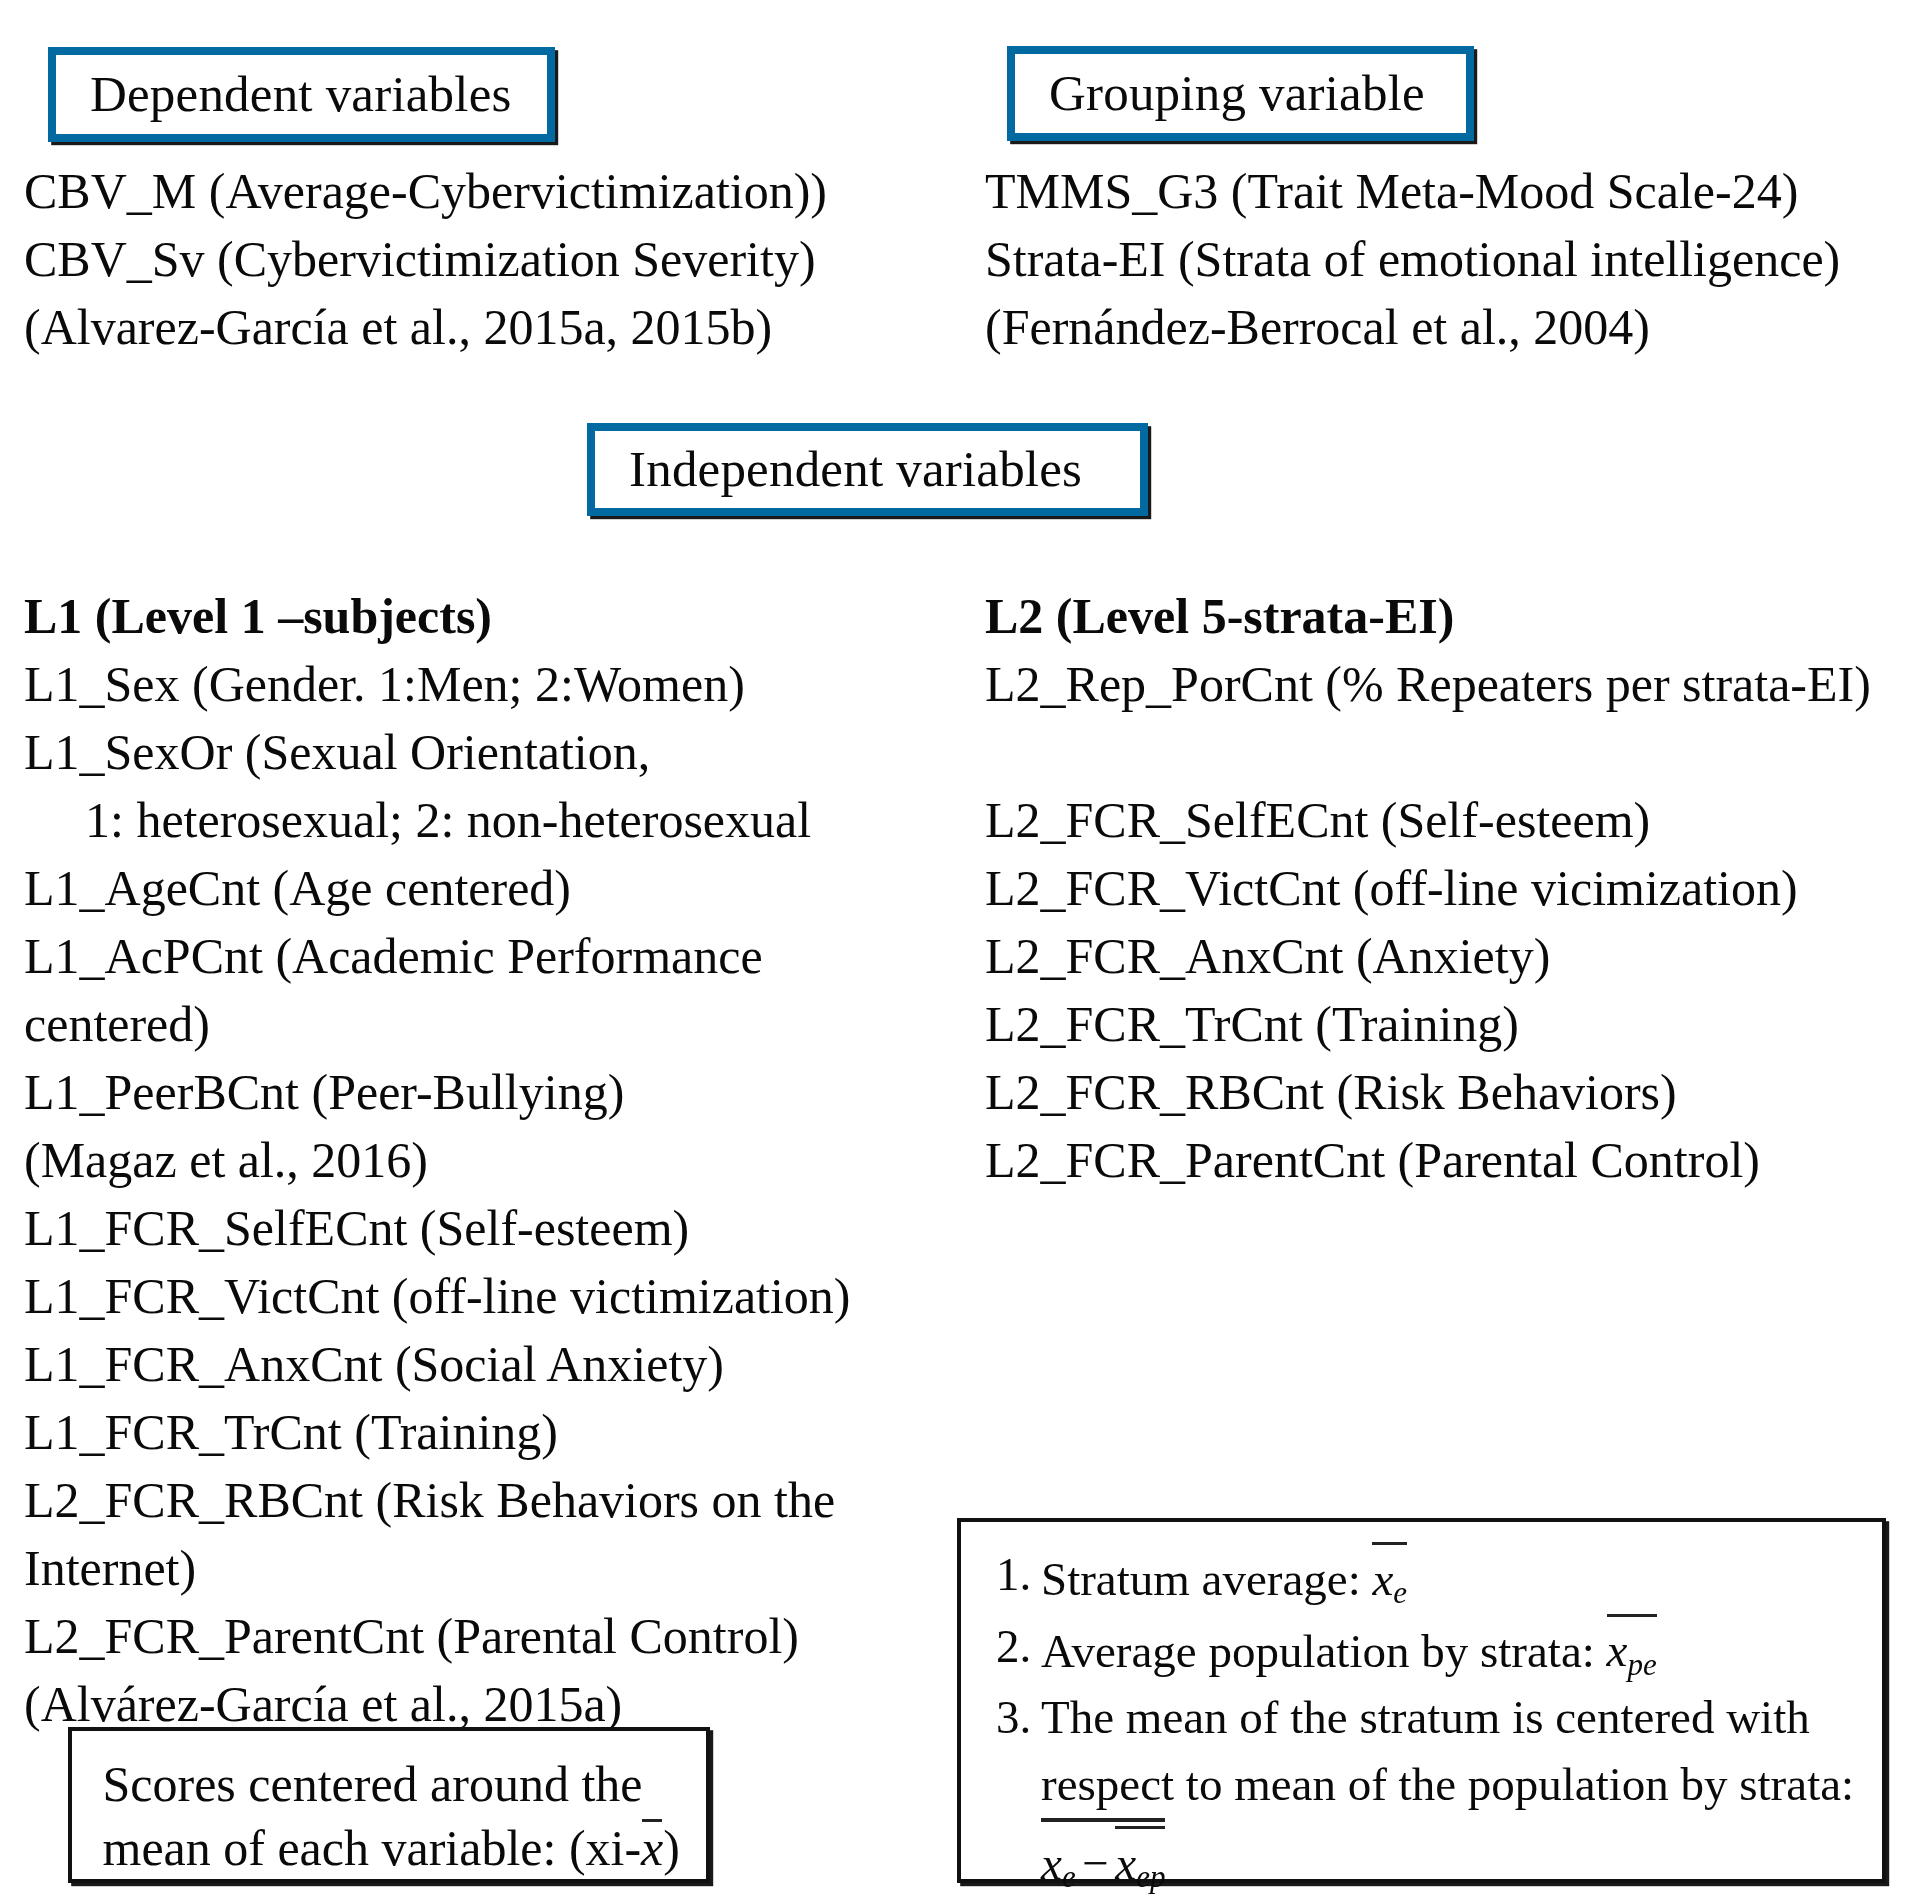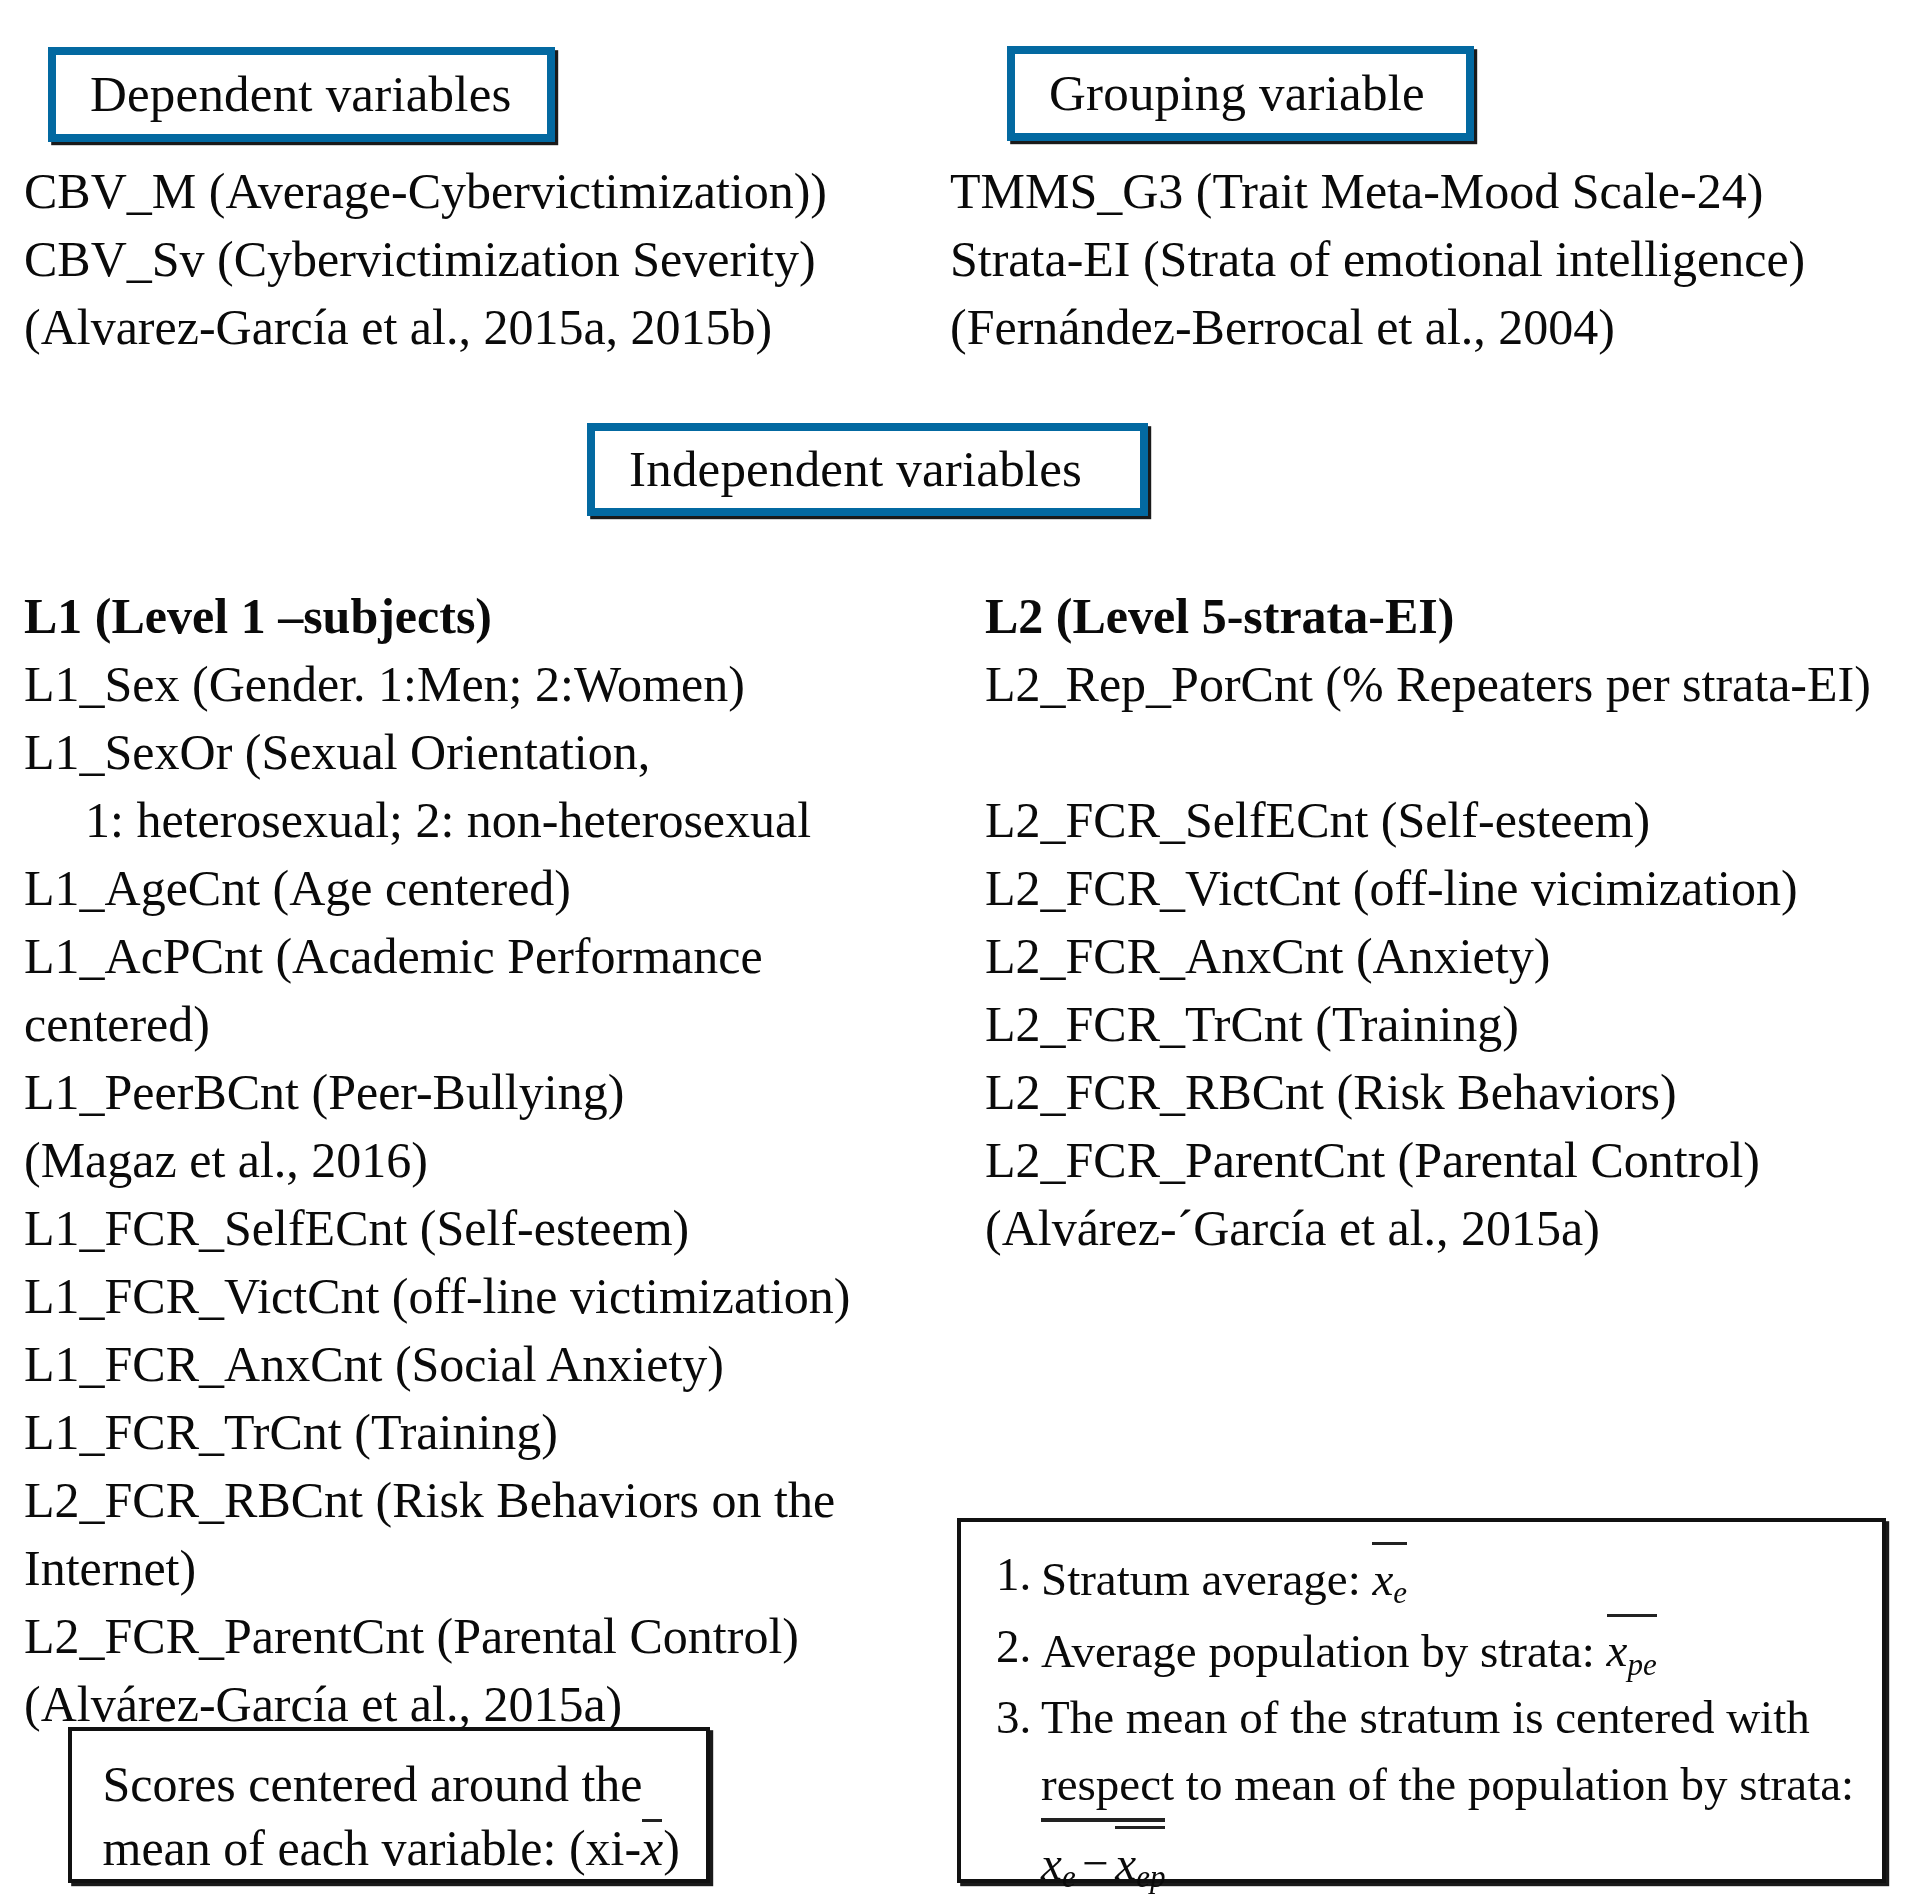--- a/index.html
+++ b/index.html
@@ -46,21 +46,21 @@
   .textblock {
     position: absolute;
     font-size: 50px;
     line-height: 68px;
   }
   .textblock .ln { white-space: nowrap; }
   .bold { font-weight: bold; }
   .indent-1 { padding-left: 61px; }
 
   #dep-vars-text   { left: 24px;   top: 157px; width: 930px; }
-  #group-vars-text { left: 950px; top: 157px; width: 930px; }
+  #group-vars-text { left: 985px; top: 157px; width: 930px; }
   #l1-text         { left: 24px;   top: 582px; width: 938px; }
   #l2-text         { left: 985px; top: 582px; width: 938px; }
 
   
   .spacer-line { height: 68px; }
 
   
   #box-scores {
     position: absolute;
     left: 68px;
@@ -214,21 +214,20 @@
   <div class="textblock" id="l2-text">
     <div class="ln bold">L2 (Level 5-strata-EI)</div>
     <div class="ln">L2_Rep_PorCnt (% Repeaters per strata-EI)</div>
     <div class="ln spacer-line"></div>
     <div class="ln">L2_FCR_SelfECnt (Self-esteem)</div>
     <div class="ln">L2_FCR_VictCnt (off-line vicimization)</div>
     <div class="ln">L2_FCR_AnxCnt (Anxiety)</div>
     <div class="ln">L2_FCR_TrCnt (Training)</div>
     <div class="ln">L2_FCR_RBCnt (Risk Behaviors)</div>
     <div class="ln">L2_FCR_ParentCnt (Parental Control)</div>
-    <div class="ln">(Alvárez-´García et al., 2015a)</div>
   </div>
 
   <div id="box-scores">
     <div class="ln">Scores centered around the</div>
     <div class="ln"><span>mean of each variable: (xi-</span><span class="xbar-inline"><span class="bar"></span><span>x</span></span><span>)</span></div>
   </div>
 
   <div id="box-formulas">
     <ol class="numlist">
 

